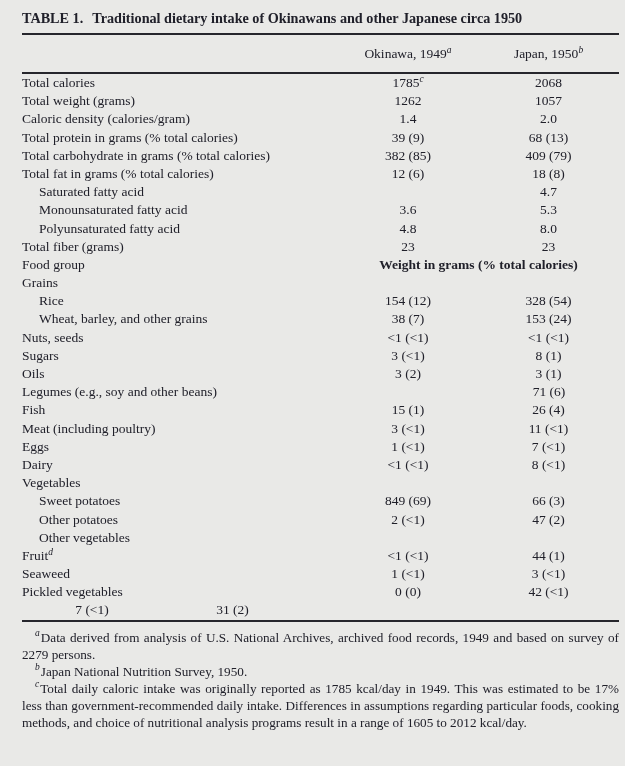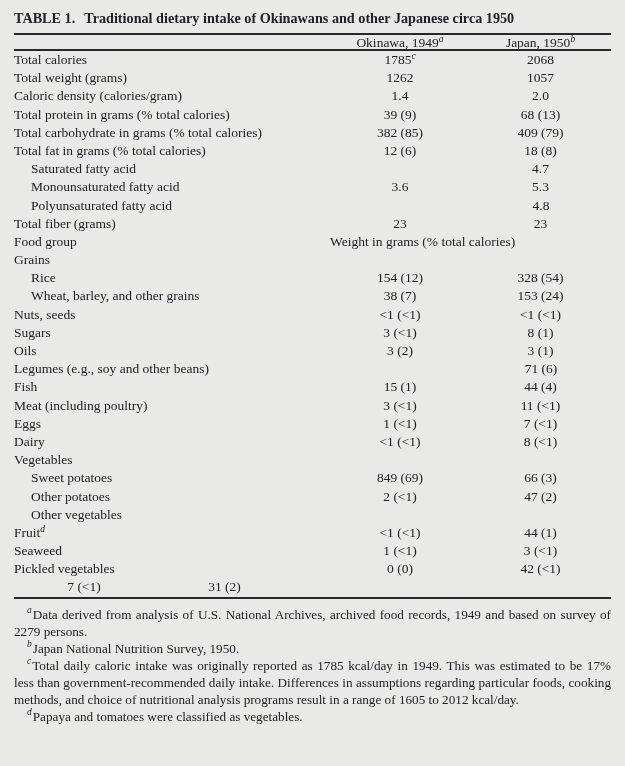--- a/index.html
+++ b/index.html
@@ -4,37 +4,37 @@
 <style>
   html, body { margin: 0; padding: 0; }
   body {
     width: 625px; height: 766px;
     background: #e9e9e7;
     color: #20202a;
     font-family: "Liberation Serif", "DejaVu Serif", serif;
     position: relative;
     overflow: hidden;
   }
-  .page { position: absolute; left: 14px; top: 8px; width: 597px; }
+  .page { position: absolute; left: 22px; top: 8px; width: 597px; }
 
   
   .title { font-weight: bold; font-size: 14.2px; line-height: 20px; margin-bottom: 5px; white-space: nowrap; }
   .title-label { margin-right: 9px; }
 
   
   .rule { border: 0; border-top: 2px solid #26262c; margin: 0; }
 
   
   .tr, .thead { display: flex; align-items: baseline; }
-  .thead { height: 14px; align-items: flex-start; font-size: 13.5px; }
+  .thead { height: 37px; align-items: center; font-size: 13.5px; }
   .td-label { flex: 1 1 auto; min-width: 0; }
   .td-label.indent { padding-left: 17px; }
   .td-val { flex: 0 0 140px; width: 140px; text-align: center; }
   .td-val.c2 { flex: 0 0 141px; width: 141px; }
-  .td-span { flex: 0 0 281px; width: 281px; text-align: left; font-weight: normal; }
+  .td-span { flex: 0 0 281px; width: 281px; text-align: center; font-weight: bold; }
 
   .tbody .tr { height: 18.2px; line-height: 18.2px; font-size: 13.5px; }
 
   sup.fn {
     font-style: italic;
     font-size: 9.5px;
     line-height: 0;
     vertical-align: super;
     letter-spacing: 0;
   }
@@ -115,20 +115,21 @@
   <div class="tr">
     <div class="td-label indent"><span class="lbl">Monounsaturated fatty acid</span><sup class="fn"></sup></div>
     <div class="td-val c1"><span class="v">3.6</span><sup class="fn"></sup></div>
     <div class="td-val c2"><span class="v">5.3</span><sup class="fn"></sup></div>
 
   </div>
 
   <div class="tr">
     <div class="td-label indent"><span class="lbl">Polyunsaturated fatty acid</span><sup class="fn"></sup></div>
     <div class="td-val c1"><span class="v">4.8</span><sup class="fn"></sup></div>
+    <div class="td-val c2"><span class="v">8.0</span><sup class="fn"></sup></div>
 
   </div>
 
   <div class="tr">
     <div class="td-label"><span class="lbl">Total fiber (grams)</span><sup class="fn"></sup></div>
     <div class="td-val c1"><span class="v">23</span><sup class="fn"></sup></div>
     <div class="td-val c2"><span class="v">23</span><sup class="fn"></sup></div>
 
   </div>
 
@@ -182,21 +183,21 @@
 
   <div class="tr">
     <div class="td-label"><span class="lbl">Legumes (e.g., soy and other beans)</span><sup class="fn"></sup></div>
     <div class="td-val c1"><span class="v">71 (6)</span><sup class="fn"></sup></div>
 
   </div>
 
   <div class="tr">
     <div class="td-label"><span class="lbl">Fish</span><sup class="fn"></sup></div>
     <div class="td-val c1"><span class="v">15 (1)</span><sup class="fn"></sup></div>
-    <div class="td-val c2"><span class="v">44 (4)</span><sup class="fn"></sup></div>
+    <div class="td-val c2"><span class="v">26 (4)</span><sup class="fn"></sup></div>
 
   </div>
 
   <div class="tr">
     <div class="td-label"><span class="lbl">Meat (including poultry)</span><sup class="fn"></sup></div>
     <div class="td-val c1"><span class="v">3 (&lt;1)</span><sup class="fn"></sup></div>
     <div class="td-val c2"><span class="v">11 (&lt;1)</span><sup class="fn"></sup></div>
 
   </div>
 
@@ -267,16 +268,15 @@
 
   </div>
 </div>
 
   <hr class="rule">
 
   <div class="footnotes">
     <p class="fnp"><sup class="fn">a</sup><span>Data derived from analysis of U.S. National Archives, archived food records, 1949 and based on survey of 2279 persons.</span></p>
     <p class="fnp"><sup class="fn">b</sup><span>Japan National Nutrition Survey, 1950.</span></p>
     <p class="fnp"><sup class="fn">c</sup><span>Total daily caloric intake was originally reported as 1785 kcal/day in 1949. This was estimated to be 17% less than government-recommended daily intake. Differences in assumptions regarding particular foods, cooking methods, and choice of nutritional analysis programs result in a range of 1605 to 2012 kcal/day.</span></p>
-    <p class="fnp"><sup class="fn">d</sup><span>Papaya and tomatoes were classified as vegetables.</span></p>
   </div>
 
 </div>
 
 </body></html>

